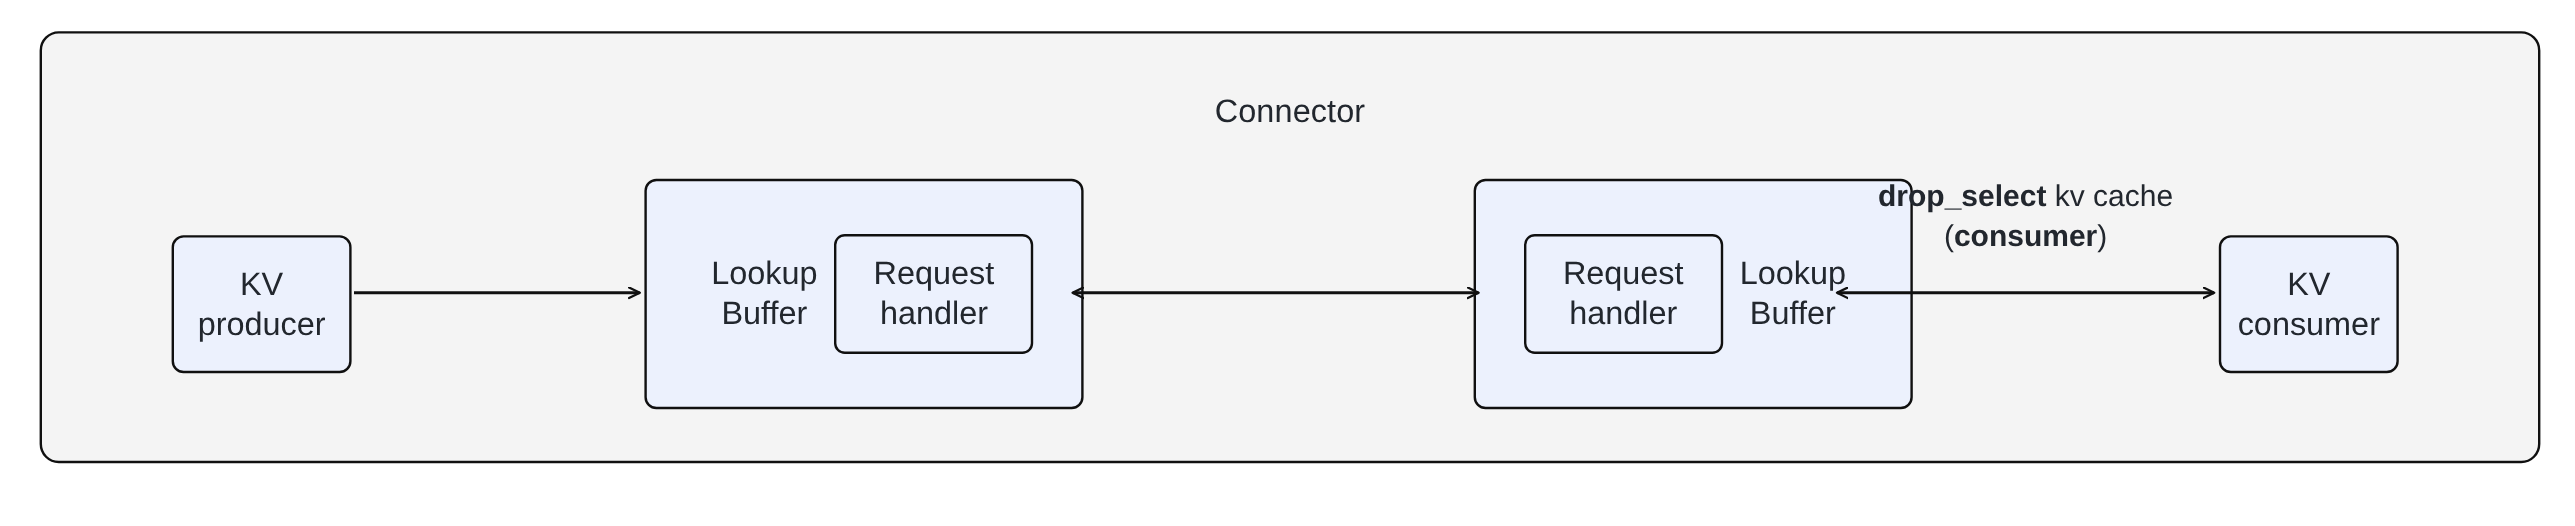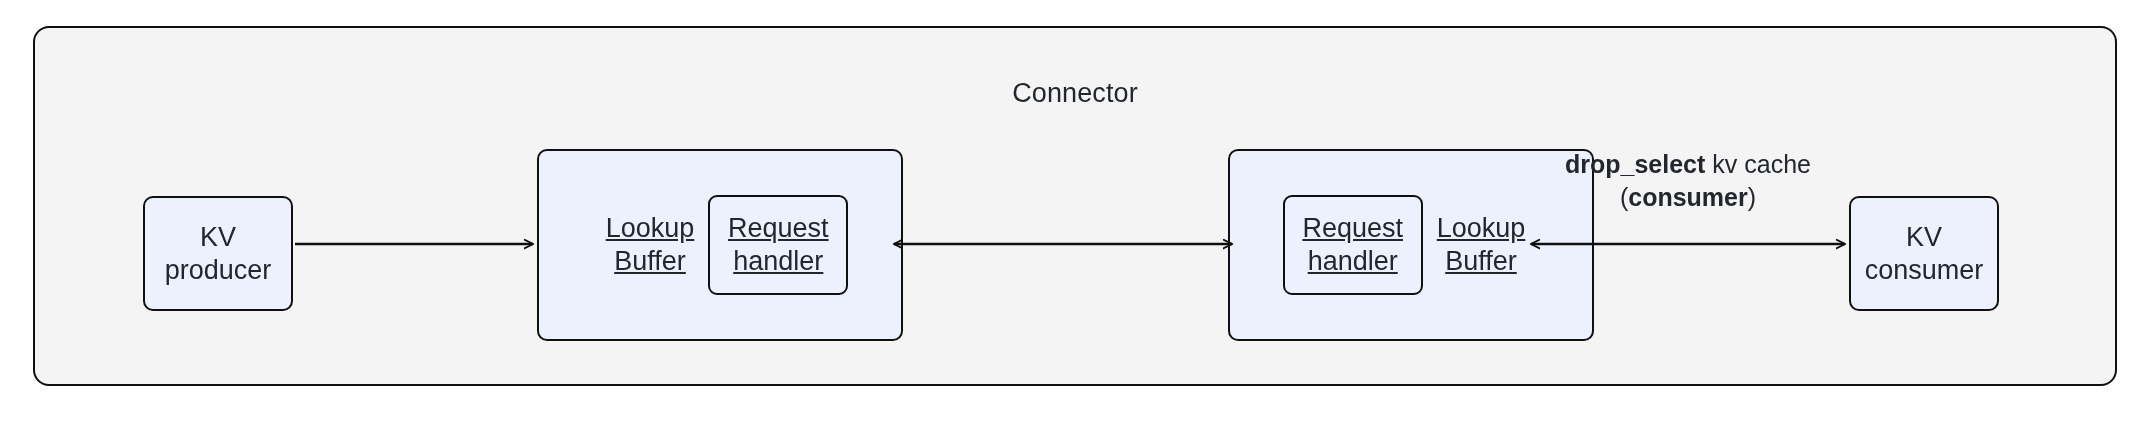--- a/index.html
+++ b/index.html
@@ -82,35 +82,34 @@
   .buffer-inner-row {
     position: absolute;
     left: 0;
     top: 0;
     width: 100%;
     height: 100%;
     display: flex;
     align-items: center;
     justify-content: center;
     gap: 0px;
-    text-decoration: underline;
   }
 
   .buffer-label {
     font-size: 27px;
     line-height: 1.22;
     color: #22272E;
     text-align: center;
     white-space: pre-line;
     padding: 0 14px;
   }
 
   .request-handler {
     box-sizing: border-box;
-    width: 140px;
+    width: 166px;
     height: 100px;
     border: 2.5px solid #101010;
     border-radius: 9px;
     background: #ECF1FD;
     display: flex;
     align-items: center;
     justify-content: center;
     font-size: 27px;
     line-height: 1.22;
     color: #22272E;

